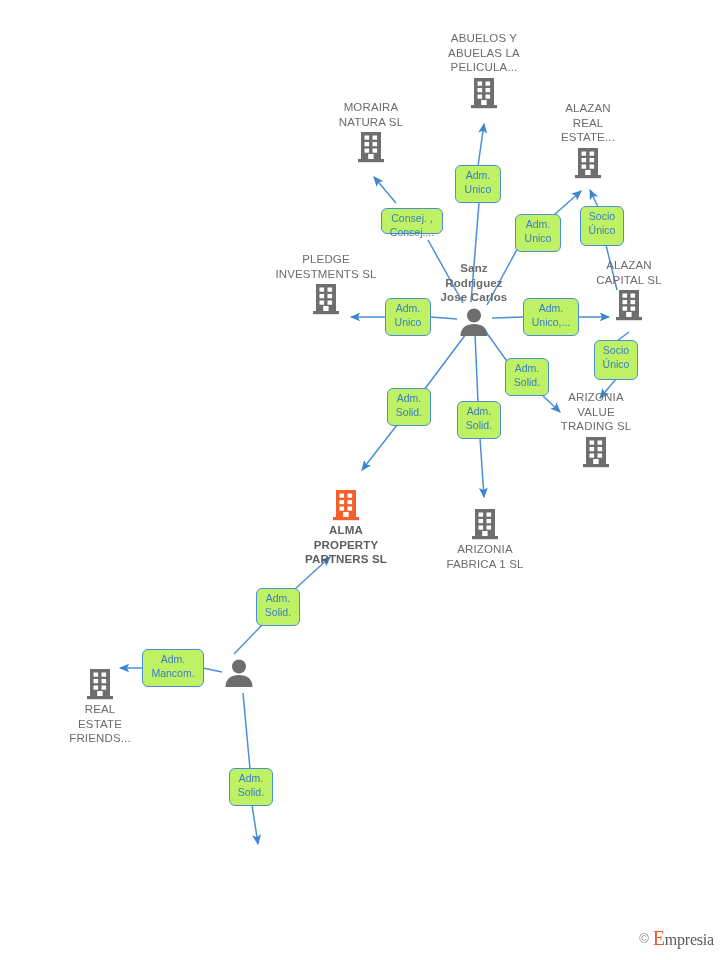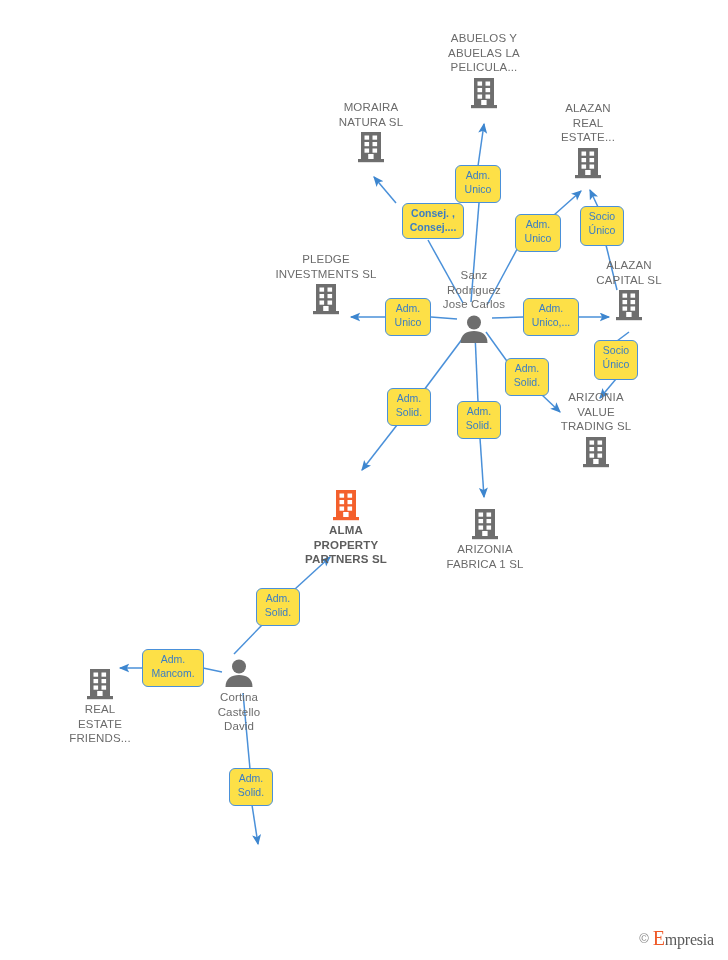--- a/index.html
+++ b/index.html
@@ -53,21 +53,21 @@
   }
   .node.label-above .caption {
     margin-bottom: 2px;
   }
   .node.label-below .caption {
     margin-top: 2px;
   }
   .edge-label {
     position: absolute;
     z-index: 8;
-    background: #fde047;
+    background: #bef264;
     border: 1.2px solid #4a90d9;
     border-radius: 6px;
     color: #3b7dc4;
     font-size: 10.5px;
     line-height: 13.5px;
     text-align: center;
     padding: 3px 5px 4px 5px;
     box-sizing: border-box;
     white-space: pre-line;
     transform: translate(-50%, -50%);
@@ -236,21 +236,21 @@
         <rect x="15.5" y="4.5" width="4.6" height="4.2" fill="#ffffff"></rect>
         <rect x="7.5" y="11" width="4.6" height="4.2" fill="#ffffff"></rect>
         <rect x="15.5" y="11" width="4.6" height="4.2" fill="#ffffff"></rect>
         <rect x="7.5" y="17.5" width="4.6" height="4.2" fill="#ffffff"></rect>
         <rect x="15.5" y="17.5" width="4.6" height="4.2" fill="#ffffff"></rect>
         <rect x="11.2" y="23" width="5.4" height="5" fill="#ffffff"></rect>
       </svg>
     </span>
   </div>
 
-  <div class="node label-above" style="left:474px; top:268px;">
+  <div class="node label-above" style="left:474px; top:261px;font-weight:bold;">
     <span class="caption">Sanz
 Rodriguez
 Jose Carlos</span>
     <span class="glyph">
       <svg width="32" height="30" viewBox="0 0 32 30" xmlns="http://www.w3.org/2000/svg">
         <circle cx="16" cy="8.5" r="7" fill="#6e6e6e"></circle>
         <path d="M2.5,29 C2.5,20.5 8.5,17 16,17 C23.5,17 29.5,20.5 29.5,29 Z" fill="#6e6e6e"></path>
       </svg>
     </span>
   </div>
@@ -330,30 +330,27 @@
 FRIENDS...</span>
   </div>
 
   <div class="node label-below" style="left:239px; top:658px;">
     <span class="glyph">
       <svg width="32" height="30" viewBox="0 0 32 30" xmlns="http://www.w3.org/2000/svg">
         <circle cx="16" cy="8.5" r="7" fill="#6e6e6e"></circle>
         <path d="M2.5,29 C2.5,20.5 8.5,17 16,17 C23.5,17 29.5,20.5 29.5,29 Z" fill="#6e6e6e"></path>
       </svg>
     </span>
-    <span class="caption">Cortina
-Castello
-David</span>
   </div>
 
 
   <div class="edge-label" style="left:478px; top:184px; width:46px; height:38px;">Adm.
 Unico</div>
 
-  <div class="edge-label" style="left:433px; top:221px; width:62px; height:36px;font-weight:bold;">Consej. ,
+  <div class="edge-label" style="left:412px; top:221px; width:62px; height:26px;">Consej. ,
 Consej....</div>
 
   <div class="edge-label" style="left:538px; top:233px; width:46px; height:38px;">Adm.
 Unico</div>
 
   <div class="edge-label" style="left:602px; top:226px; width:44px; height:40px;">Socio
 Único</div>
 
   <div class="edge-label" style="left:408px; top:317px; width:46px; height:38px;">Adm.
 Unico</div>

